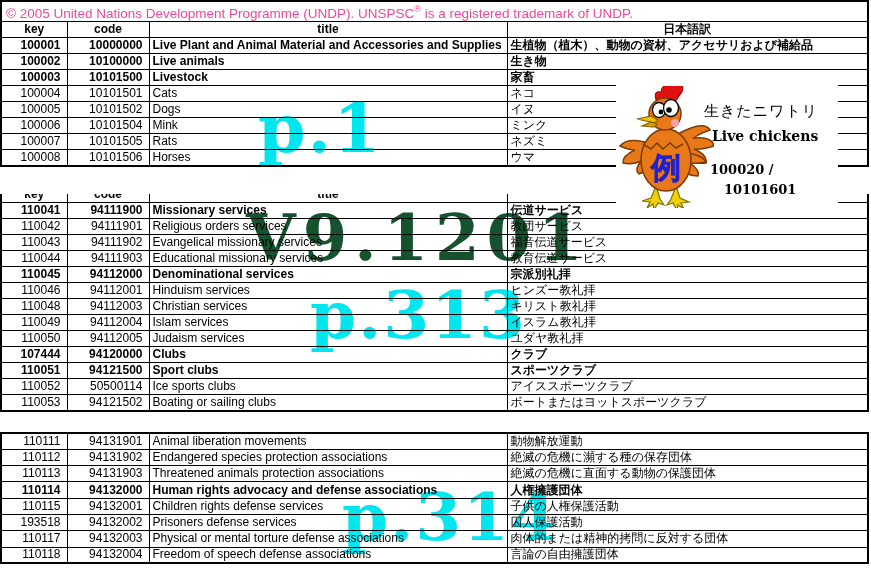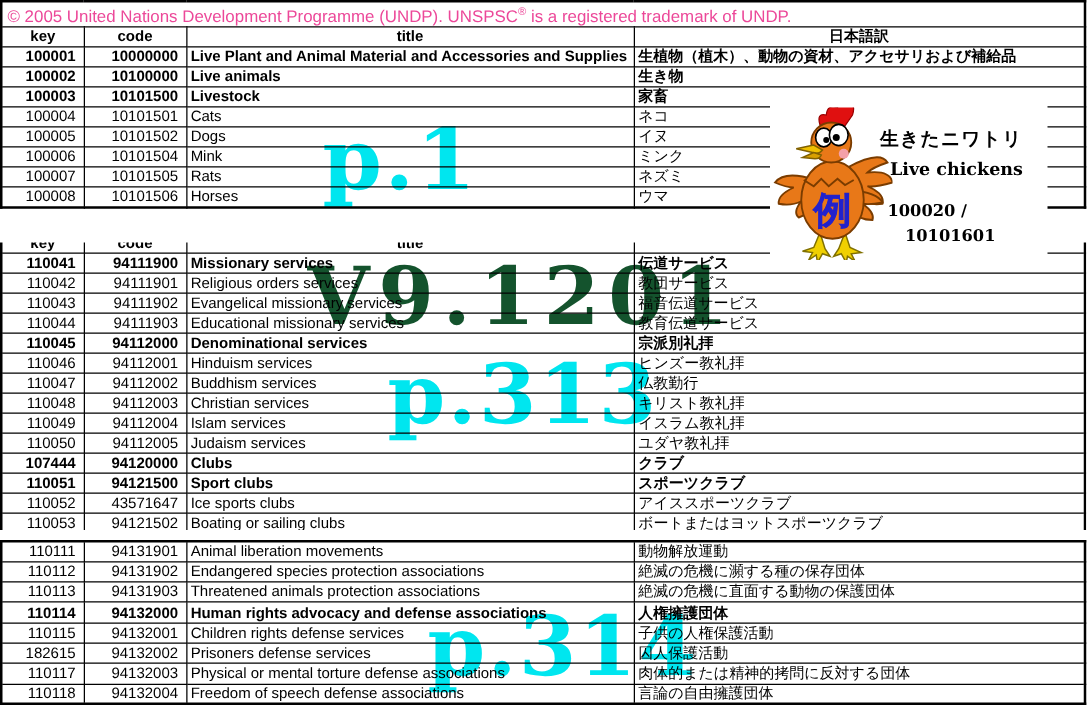--- a/index.html
+++ b/index.html
@@ -49,21 +49,21 @@
   #wm-v9  {left:246px;top:206px;font-size:64px;letter-spacing:7px;}
   #wm-p313{left:310px;top:282px;font-size:66px;}
   #wm-p314{left:342px;top:484px;font-size:66px;}
   
   #callout{
     position:absolute;left:616px;top:84px;width:222px;height:126px;
     background:#fff;z-index:20;
   }
   #rooster{position:absolute;left:2px;top:2px;}
   #callout-text{position:absolute;left:88px;top:18px;width:132px;color:#000;}
-  .co-ja{font-weight:bold;font-size:15px;letter-spacing:1px;}
+  .co-ja{font-weight:normal;font-size:15px;letter-spacing:1px;}
   .co-en{font-family:"DejaVu Serif",serif;font-weight:bold;font-size:14px;margin:7px 0 0 8px;}
   .co-l3{font-family:"DejaVu Serif",serif;font-weight:bold;font-size:13px;margin:18px 0 0 6px;}
   .co-l4{font-family:"DejaVu Serif",serif;font-weight:bold;font-size:13px;margin:5px 0 0 20px;}
 </style>
 </head>
 <body>
 
 <div class="strip" id="strip1">
   <table>
     <colgroup>
@@ -183,26 +183,20 @@
           <td class="title">Denominational services</td>
           <td class="ja">宗派別礼拝</td>
         </tr>
         <tr>
           <td class="key">110046</td>
           <td class="code">94112001</td>
           <td class="title">Hinduism services</td>
           <td class="ja">ヒンズー教礼拝</td>
         </tr>
         <tr>
-          <td class="key">110047</td>
-          <td class="code">94112002</td>
-          <td class="title">Buddhism services</td>
-          <td class="ja">仏教勤行</td>
-        </tr>
-        <tr>
           <td class="key">110048</td>
           <td class="code">94112003</td>
           <td class="title">Christian services</td>
           <td class="ja">キリスト教礼拝</td>
         </tr>
         <tr>
           <td class="key">110049</td>
           <td class="code">94112004</td>
           <td class="title">Islam services</td>
           <td class="ja">イスラム教礼拝</td>
@@ -220,21 +214,21 @@
           <td class="ja">クラブ</td>
         </tr>
         <tr class="b">
           <td class="key">110051</td>
           <td class="code">94121500</td>
           <td class="title">Sport clubs</td>
           <td class="ja">スポーツクラブ</td>
         </tr>
         <tr>
           <td class="key">110052</td>
-          <td class="code">43571647</td>
+          <td class="code">50500114</td>
           <td class="title">Ice sports clubs</td>
           <td class="ja">アイススポーツクラブ</td>
         </tr>
         <tr>
           <td class="key">110053</td>
           <td class="code">94121502</td>
           <td class="title">Boating or sailing clubs</td>
           <td class="ja">ボートまたはヨットスポーツクラブ</td>
         </tr>
       </tbody>
@@ -274,21 +268,21 @@
           <td class="title">Human rights advocacy and defense associations</td>
           <td class="ja">人権擁護団体</td>
         </tr>
         <tr>
           <td class="key">110115</td>
           <td class="code">94132001</td>
           <td class="title">Children rights defense services</td>
           <td class="ja">子供の人権保護活動</td>
         </tr>
         <tr>
-          <td class="key">182615</td>
+          <td class="key">193518</td>
           <td class="code">94132002</td>
           <td class="title">Prisoners defense services</td>
           <td class="ja">囚人保護活動</td>
         </tr>
         <tr>
           <td class="key">110117</td>
           <td class="code">94132003</td>
           <td class="title">Physical or mental torture defense associations</td>
           <td class="ja">肉体的または精神的拷問に反対する団体</td>
         </tr>

